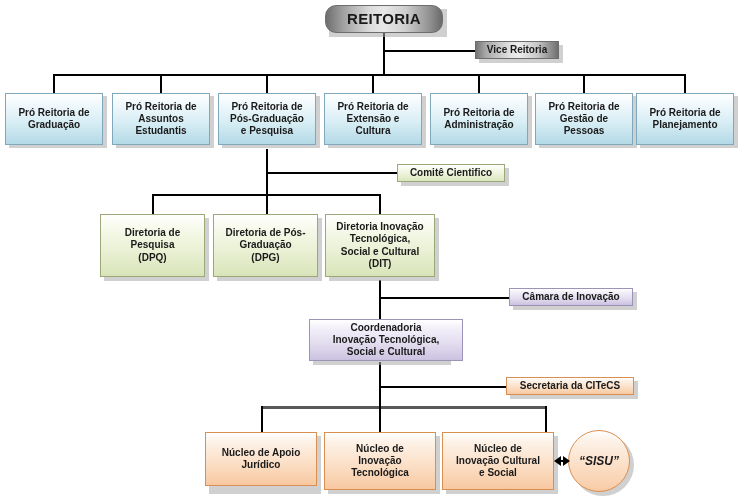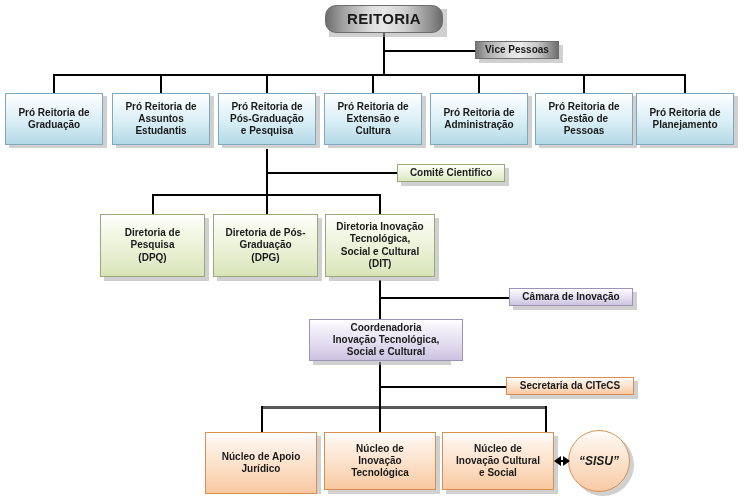--- a/index.html
+++ b/index.html
@@ -202,21 +202,21 @@
   <div class="shadow" style="left:209px; top:436px; width:112px; height:58px;"></div>
   <div class="shadow" style="left:328px; top:436px; width:112px; height:58px;"></div>
   <div class="shadow" style="left:446px; top:436px; width:112px; height:58px;"></div>
   <div class="shadow ellipse-shadow" style="left:572px; top:434px; width:62px; height:62px;"></div>
 
   <div class="node n-reitoria" style="left:325px; top:5px; width:118px; height:28px;border-radius:11px;">
     <span class="txt">REITORIA</span>
   </div>
 
   <div class="node n-vice" style="left:475px; top:41px; width:84px; height:18px;">
-    <span class="txt">Vice Pessoas</span>
+    <span class="txt">Vice Reitoria</span>
   </div>
 
   <div class="node n-blue" style="left:5px; top:93px; width:98px; height:52px;">
     <span class="txt">Pró Reitoria de
 Graduação</span>
   </div>
   <div class="node n-blue" style="left:112px; top:93px; width:98px; height:52px;">
     <span class="txt">Pró Reitoria de
 Assuntos
 Estudantis</span>
@@ -273,21 +273,21 @@
   <div class="node n-purple" style="left:309px; top:319px; width:154px; height:42px;">
     <span class="txt">Coordenadoria
 Inovação Tecnológica,
 Social e Cultural</span>
   </div>
 
   <div class="node n-orange" style="left:506px; top:377px; width:128px; height:18px;">
     <span class="txt">Secretaria da CITeCS</span>
   </div>
 
-  <div class="node n-orange" style="left:205px; top:432px; width:112px; height:62px;">
+  <div class="node n-orange" style="left:205px; top:432px; width:112px; height:54px;">
     <span class="txt">Núcleo de Apoio
 Jurídico</span>
   </div>
   <div class="node n-orange" style="left:324px; top:432px; width:112px; height:58px;">
     <span class="txt">Núcleo de
 Inovação
 Tecnológica</span>
   </div>
   <div class="node n-orange" style="left:442px; top:432px; width:112px; height:58px;">
     <span class="txt">Núcleo de

